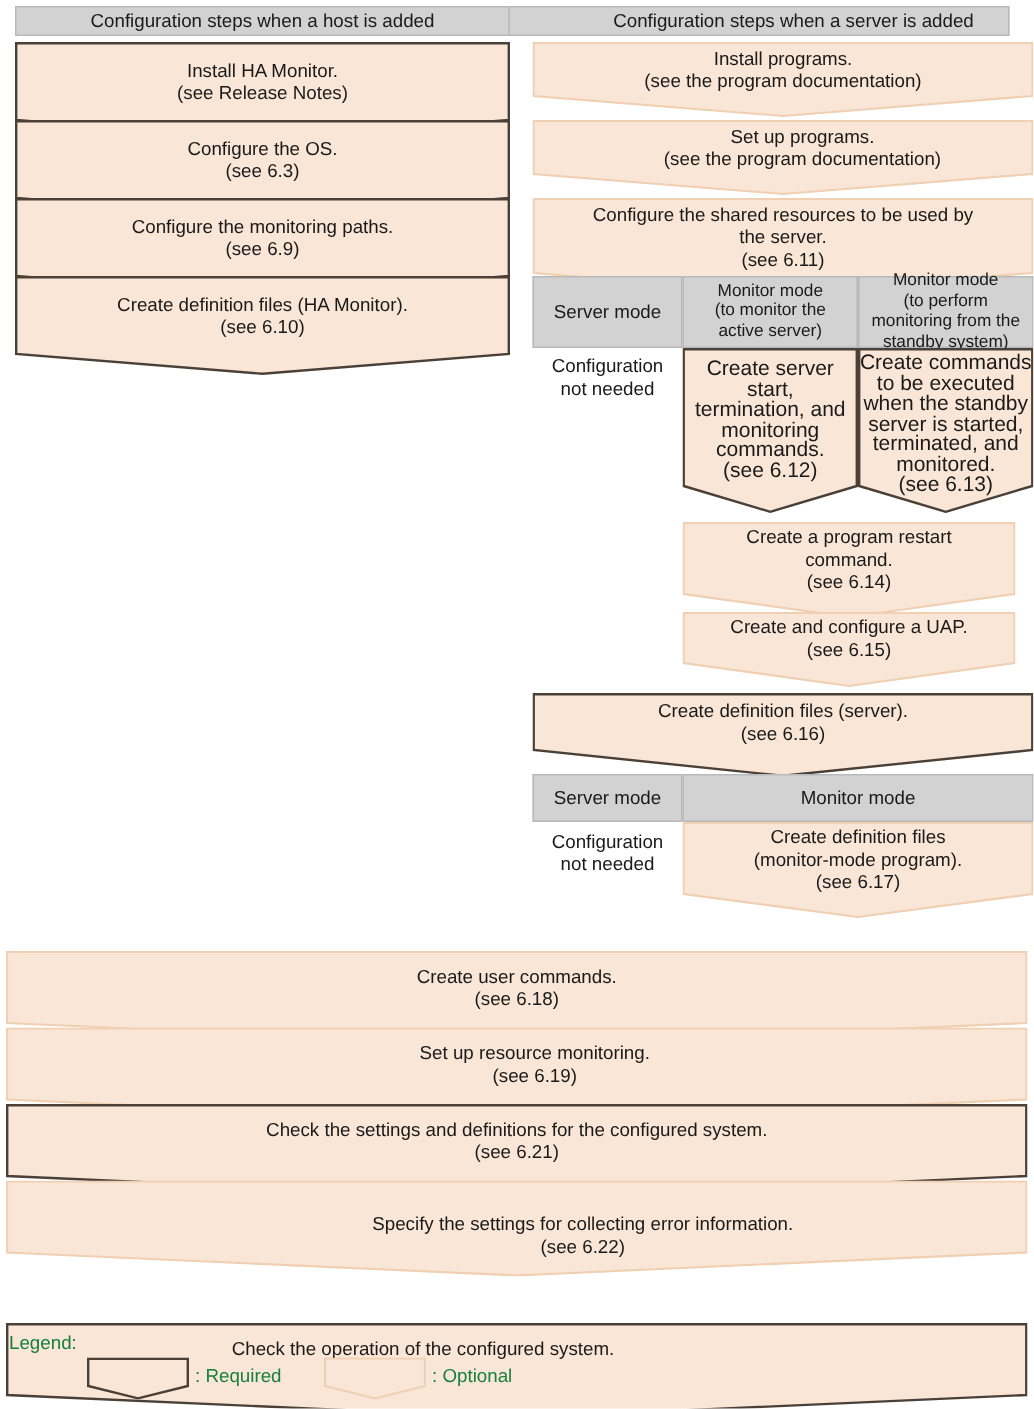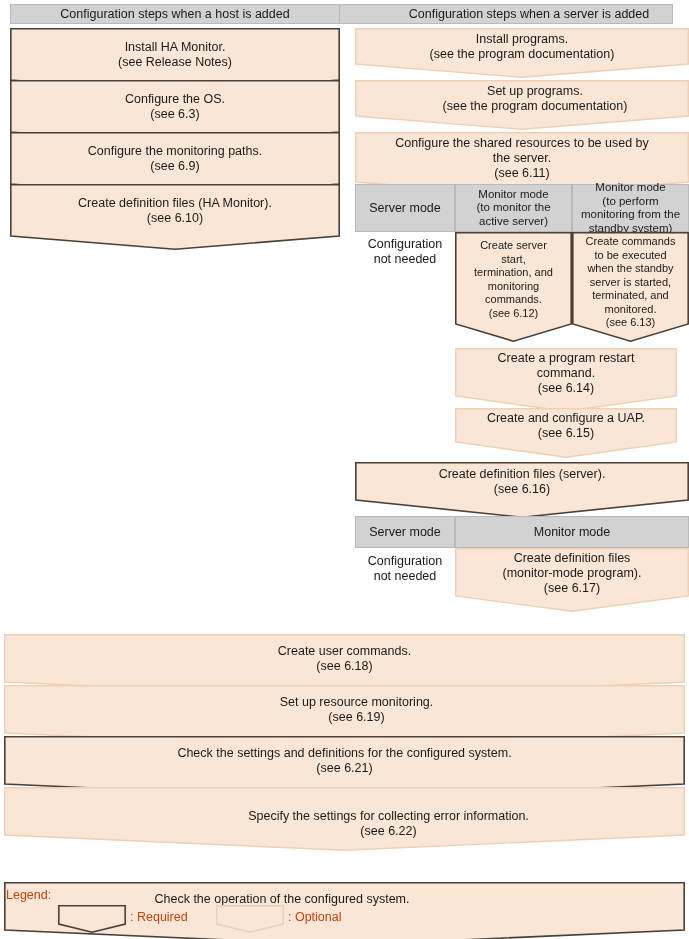--- a/index.html
+++ b/index.html
@@ -32,37 +32,37 @@
   .step{position:absolute;}
   .step svg{position:absolute;left:0;top:0;display:block;}
   .step .txt{
     position:absolute;left:0;top:0;width:100%;
     text-align:center;
     font-size:12.5px;
     line-height:15px;
     color:#1a1a1a;
     pointer-events:none;
   }
-  .step .txt.small{font-size:11px;line-height:13.5px;}
+  .step .txt.small{font-size:14px;line-height:13.5px;}
 
   
   .tcell{
     position:absolute;box-sizing:border-box;
     text-align:center;
     font-size:12.5px;line-height:15px;
     display:flex;align-items:center;justify-content:center;
     color:#1a1a1a;
   }
   .tcell.head{background:#d2d2d2;border:1px solid #b9b9b9;}
   .tcell.plain{background:#ffffff;}
   .tcell.head.small{font-size:11.5px;line-height:13.5px;}
 
   
   .legend-label{
-    position:absolute;font-size:12.5px;line-height:14px;color:#c2410c;
+    position:absolute;font-size:12.5px;line-height:14px;color:#15803d;
   }
 </style>
 </head>
 <body>
 
 <div class="canvas">
 
   <div class="node colhead" style="left:10px;top:4px;width:330px;height:20px;">Configuration steps when a host is added</div>
 
   <div class="node colhead" style="left:339px;top:4px;width:334px;height:20px;padding-left:46px;">Configuration steps when a server is added</div>

